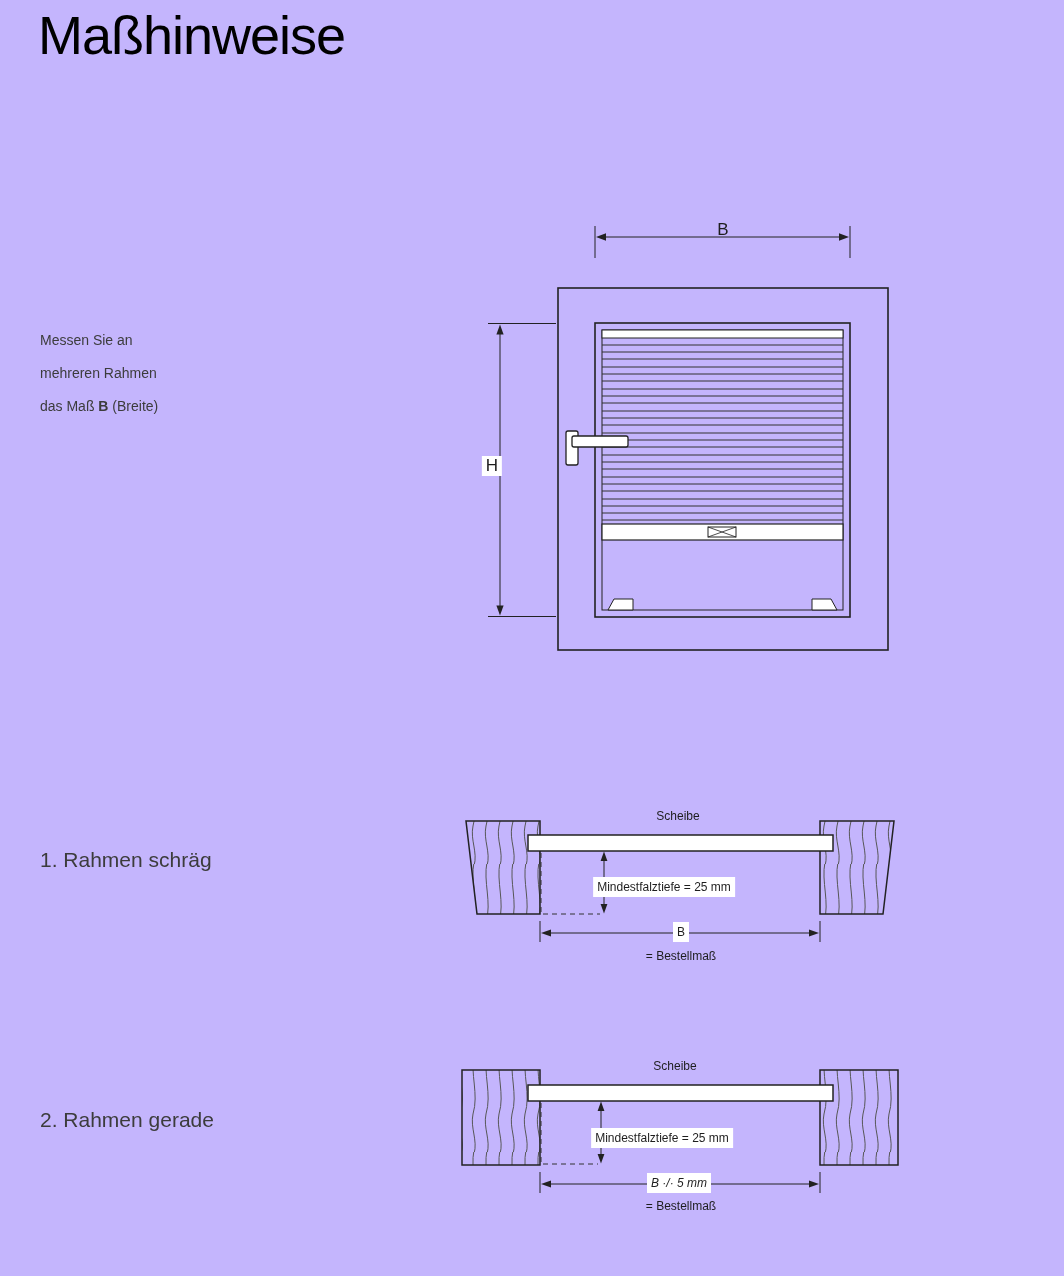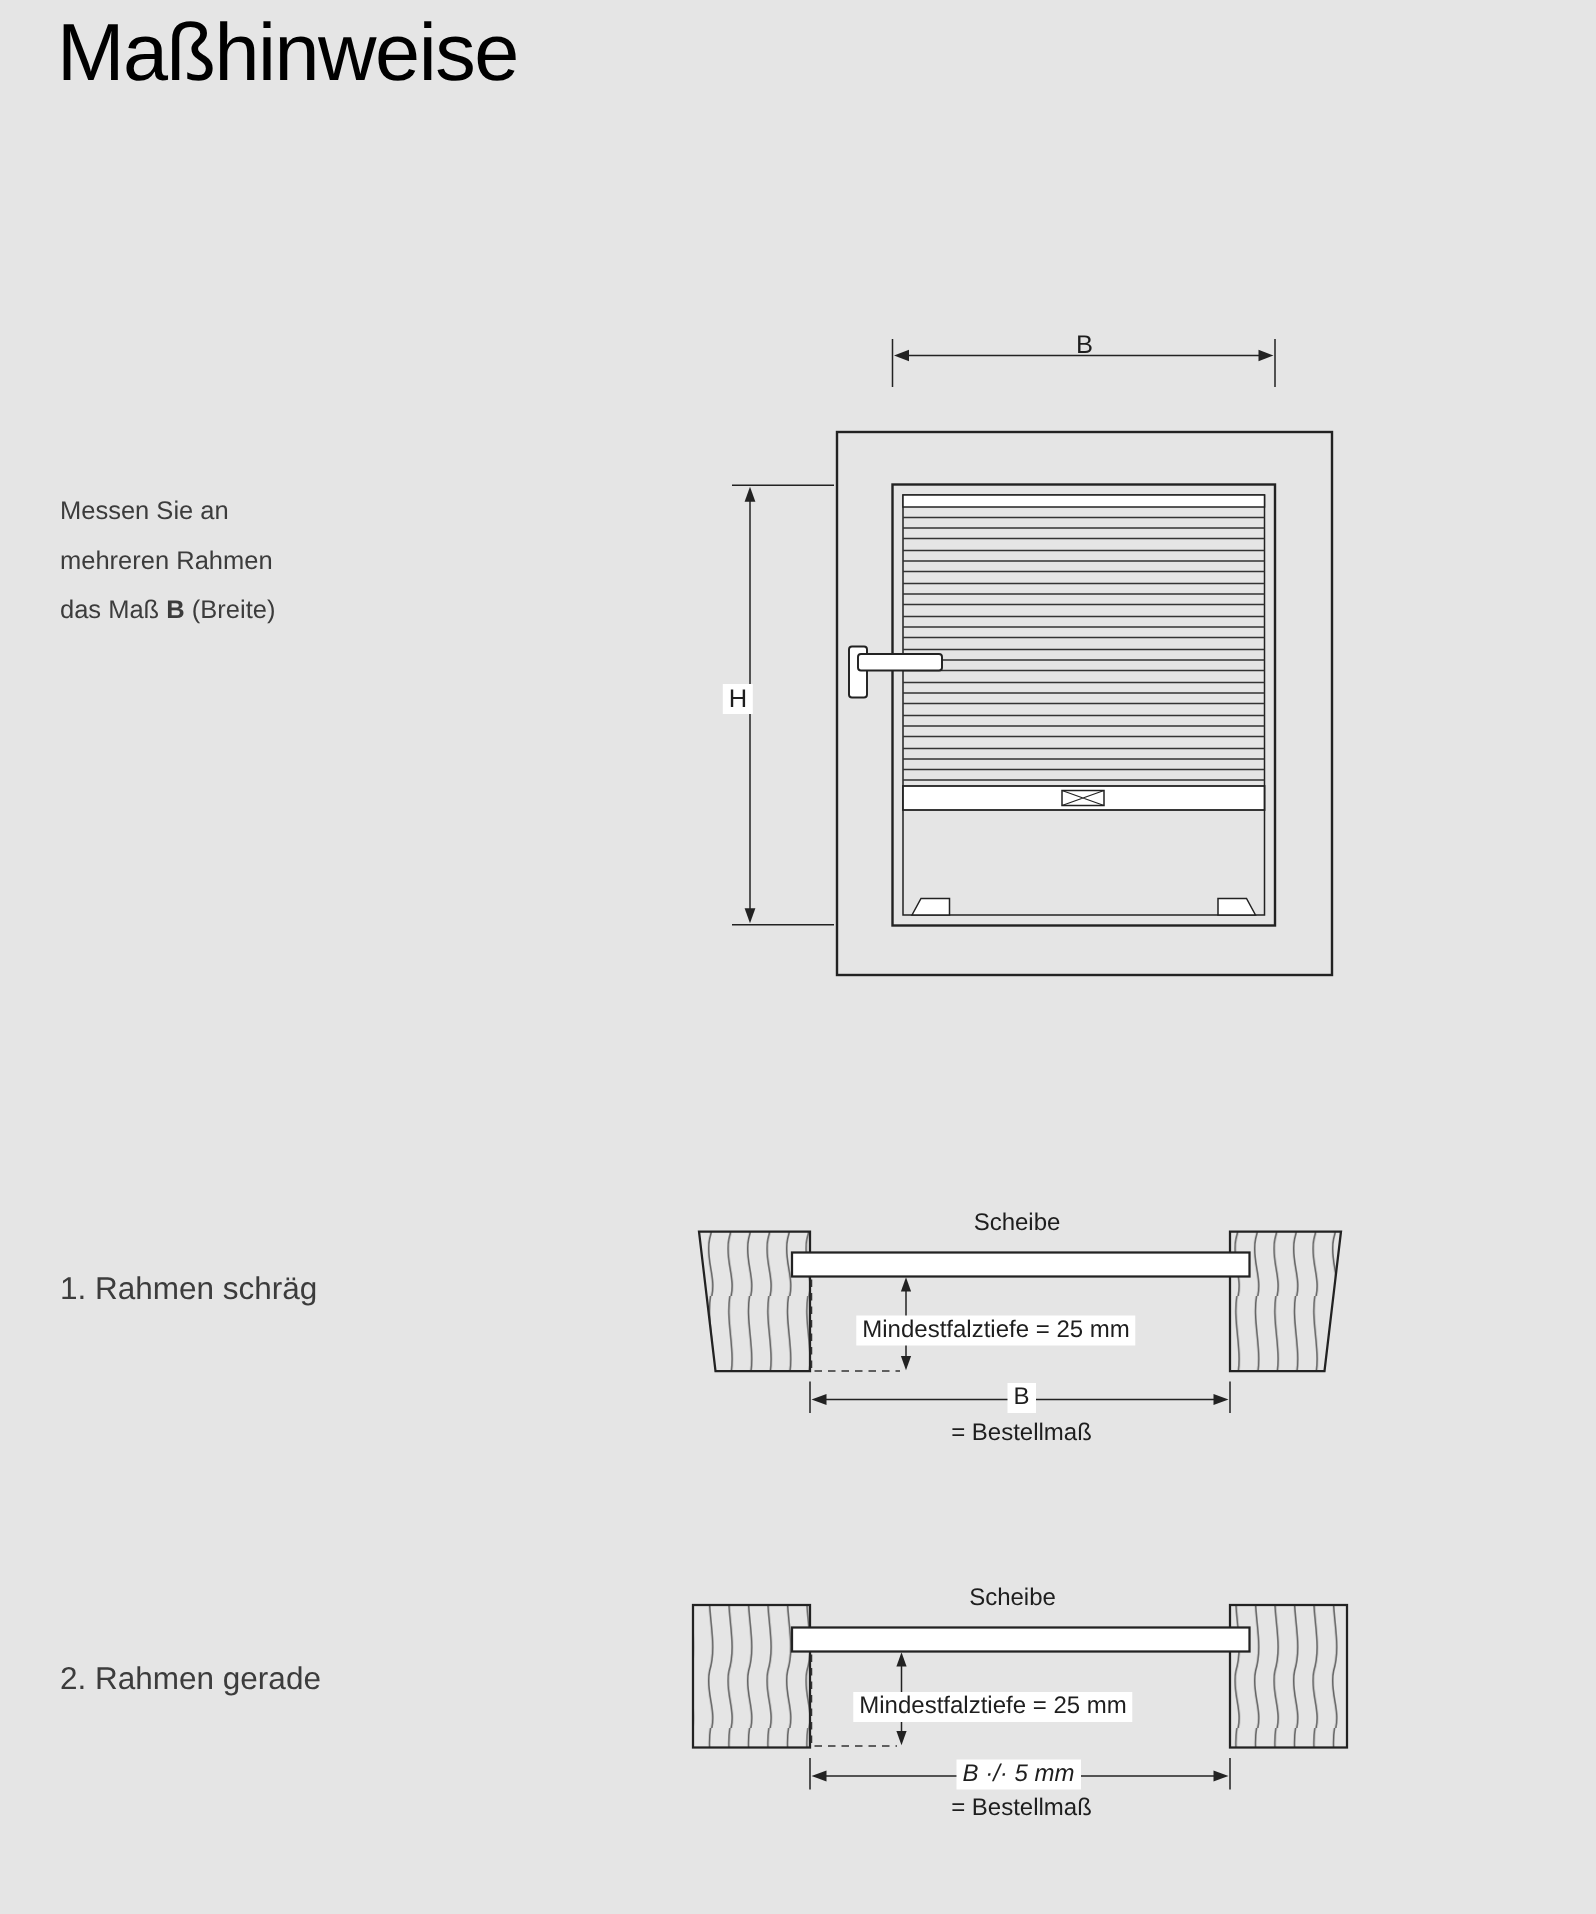--- a/index.html
+++ b/index.html
@@ -1,44 +1,44 @@
 <!DOCTYPE html>
 <html><head>
 <meta charset="utf-8">
 <style>
   html,body{margin:0;padding:0;background:#fff;}
   .page{
     position:relative;
     width:1064px;
     height:1276px;
-    background:#e5e5e5;
+    background:#c4b5fd;
     overflow:hidden;
     font-family:"Liberation Sans", sans-serif;
     color:#222;
   }
   .art{position:absolute;left:0;top:0;}
   .title{
     position:absolute;left:38px;top:4px;margin:0;
     font-size:54px;font-weight:400;letter-spacing:-1px;color:#000;
   }
   .intro-heading{
     position:absolute;left:40px;top:226px;
     font-size:21px;font-weight:700;line-height:32px;color:#141414;
   }
   .intro-body{
     position:absolute;left:40px;top:324px;
-    font-size:17px;font-weight:400;line-height:33px;color:#3c3c3c;
+    font-size:14px;font-weight:400;line-height:33px;color:#3c3c3c;
   }
   .section-heading{
     position:absolute;left:40px;
     font-size:21px;font-weight:400;color:#3c3c3c;margin-top:46px;
   }
   .lbl{
     position:absolute;
-    font-size:16px;color:#1e1e1e;white-space:nowrap;
+    font-size:12px;color:#1e1e1e;white-space:nowrap;
     transform:translateX(-50%);
     line-height:20px;
   }
   .lbl.bg{background:#fff;padding:0 4px;}
   .dim{font-size:17px;}
 </style>
 </head>
 <body>
 
 <div class="page">

